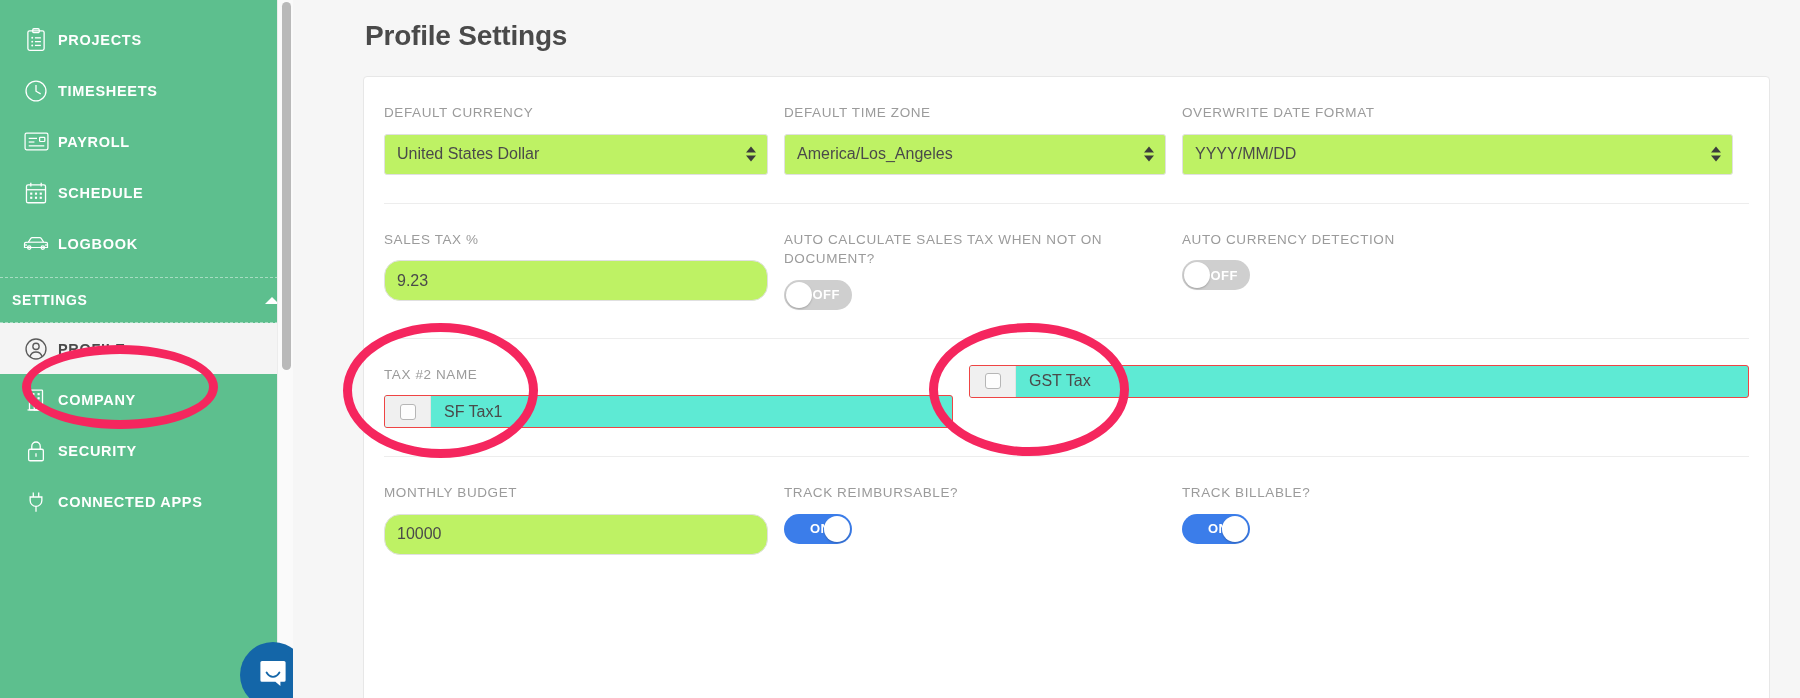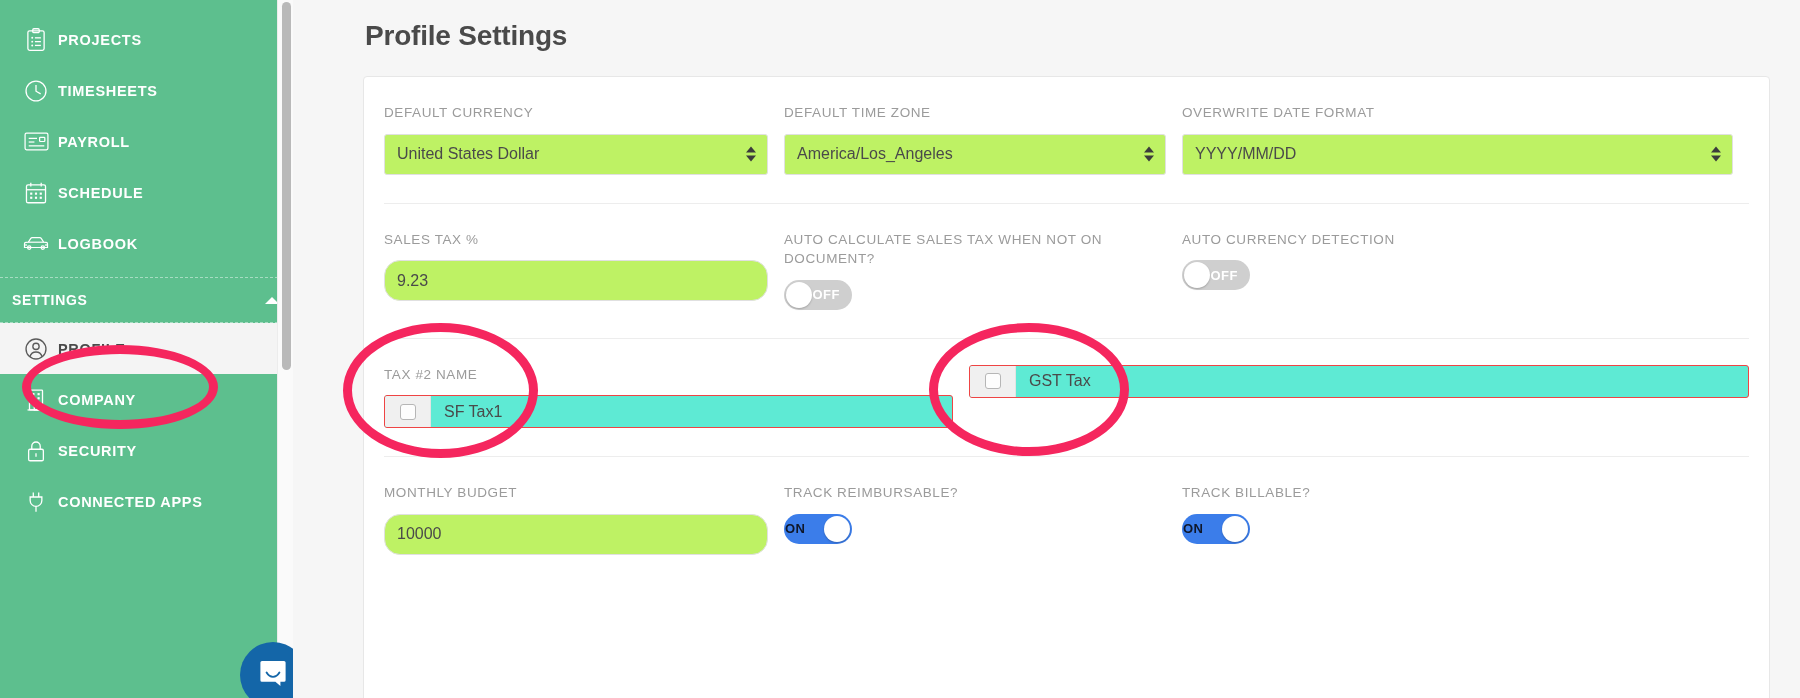--- a/index.html
+++ b/index.html
@@ -208,21 +208,21 @@
     position: absolute;
     font-size: 13px;
     font-weight: bold;
     letter-spacing: 0.5px;
   }
   .toggle.off { background: #cfcfcf; }
   .toggle.off .knob { left: 2px; }
   .toggle.off .tg-txt { right: 12px; color: #ffffff; margin-left: 43px; }
   .toggle.on { background: #3b7dea; }
   .toggle.on .knob { right: 2px; }
-  .toggle.on .tg-txt { left: 1px; color: #0f172a; }
+  .toggle.on .tg-txt { left: 26px; color: #ffffff; }
 
   
   .annot {
     position: absolute;
     border: 9px solid #f5265e;
     border-radius: 50%;
     pointer-events: none;
     z-index: 60;
   }
   #annot-profile { left: 22px; top: 345px; width: 196px; height: 84px; }

